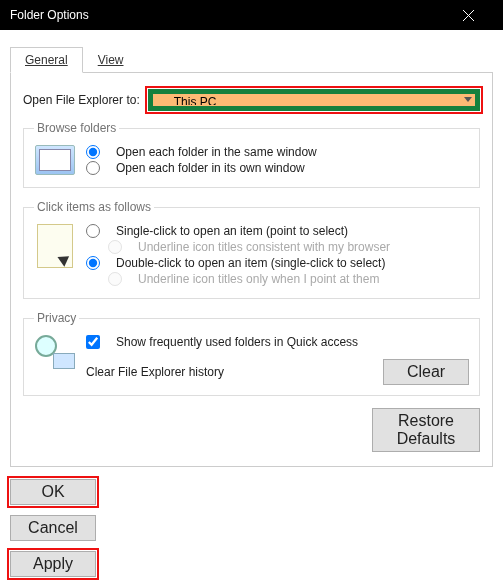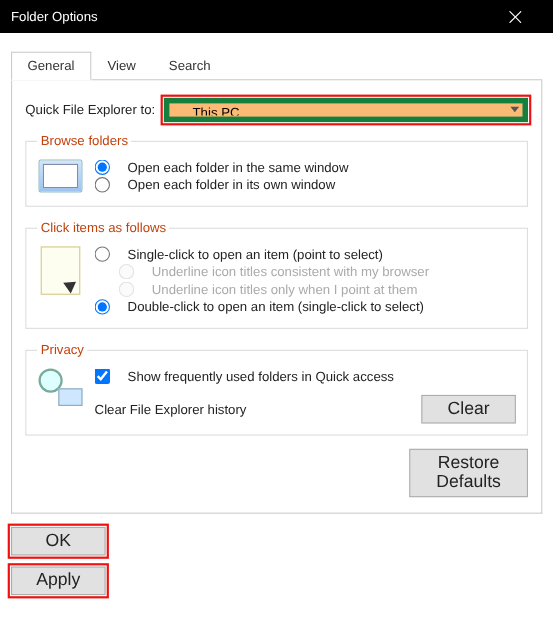--- a/index.html
+++ b/index.html
@@ -3,32 +3,32 @@
 <meta charset="utf-8">
 <style>
   * { box-sizing: border-box; font-family: "Segoe UI", Tahoma, sans-serif; font-size: 12px; }
   body { margin: 0; padding: 0; background: #fff; width: 503px; height: 582px; overflow: hidden; }
   .titlebar { background: #000; color: #fff; height: 30px; display: flex; align-items: center; padding: 0 12px 0 10px; }
   .titlebar .title { flex: 1; font-size: 12px; }
   .close { width: 45px; height: 30px; display: flex; align-items: center; justify-content: center; }
   .close svg { stroke: #fff; stroke-width: 1; }
   .body { padding: 8px 10px 8px 10px; background: #fff; }
   .tabs { display: flex; border-bottom: 1px solid #ccc; margin-top: 8px; }
-  .tab { padding: 5px 14px; border: 1px solid transparent; border-bottom: none; position: relative; top: 1px; color: #333; }
+  .tab { padding: 5px 14px; border: 1px solid transparent; border-bottom: none; position: relative; top: 1px; color: #333; text-decoration: underline; }
   .tab.active { border-color: #ccc; background: #fff; border-bottom: 1px solid #fff; }
   .tabpanel { border: 1px solid #ccc; border-top: none; padding: 12px 12px 14px 12px; }
   .row { display: flex; align-items: center; margin: 4px 0 10px 0; gap: 8px; }
   .label { color: #222; }
   .select-wrap { position: relative; flex: 1; }
   .select-wrap.hl { outline: 2px solid #e11; outline-offset: 1px; }
   select { width: 100%; height: 22px; border: 5px solid #15803d; background: #fdba74; padding: 1px 21px; font-size: 12px; appearance: none; -webkit-appearance: none; }
   .select-wrap::after { content: ""; position: absolute; right: 8px; top: 8px; width: 0; height: 0; border-left: 4px solid transparent; border-right: 4px solid transparent; border-top: 5px solid #555; pointer-events: none; }
 
   fieldset { border: 1px solid #ddd; margin: 0 0 12px 0; padding: 8px 10px 10px 10px; }
-  legend { color: #c2410c; padding: 0 3px; }
+  legend { color: #737373; padding: 0 3px; }
   .withicon { display: flex; gap: 10px; }
   .iconbox { width: 42px; flex: 0 0 42px; display: flex; align-items: flex-start; justify-content: center; padding-top: 2px; }
   .opts { flex: 1; }
   .opt { display: flex; align-items: flex-end; gap: 16px; margin: 2px 0; color: #222; }
   .opt.disabled { color: #aaa; }
   .opt.indent { margin-left: 22px; }
   input[type=radio], input[type=checkbox] { width: 14px; height: 14px; margin: 0; }
   .opt.disabled input { opacity: .6; }
   .clear-row { display: flex; align-items: center; margin-top: 10px; gap: 10px; }
   .clear-row .lbl { flex: 1; color: #222; }
@@ -57,27 +57,26 @@
         <line x1="0" y1="0" x2="11" y2="11"></line>
         <line x1="11" y1="0" x2="0" y2="11"></line>
       </svg>
   </div>
 </div>
 
 <div class="body">
   <div class="tabs">
     <div class="tab active">General</div>
     <div class="tab">View</div>
-    <div class="tab">Search</div>
   </div>
 
   <div class="tabpanel">
 
     <div class="row">
-      <span class="label">Quick File Explorer to:</span>
+      <span class="label">Open File Explorer to:</span>
       <div class="select-wrap hl">
         <select>
           <option>This PC</option>
         </select>
       </div>
     </div>
 
     <fieldset>
       <legend>Browse folders</legend>
       <div class="withicon">
@@ -105,27 +104,27 @@
           </div>
         <div class="opts">
           <label class="opt">
             <input type="radio" name="ci" style="">
             <span>Single-click to open an item (point to select)</span>
           </label>
           <label class="opt indent disabled">
             <input type="radio" name="ul" disabled="" style="">
             <span>Underline icon titles consistent with my browser</span>
           </label>
+          <label class="opt">
+            <input type="radio" name="ci" checked="" style="">
+            <span>Double-click to open an item (single-click to select)</span>
+          </label>
           <label class="opt indent disabled">
             <input type="radio" name="ul" disabled="" style="">
             <span>Underline icon titles only when I point at them</span>
-          </label>
-          <label class="opt">
-            <input type="radio" name="ci" checked="" style="">
-            <span>Double-click to open an item (single-click to select)</span>
           </label>
         </div>
       </div>
     </fieldset>
 
     <fieldset>
       <legend>Privacy</legend>
       <div class="withicon">
         <div class="iconbox">
           <div class="ic-privacy">
@@ -147,15 +146,16 @@
     </fieldset>
 
     <div class="restore-row">
       <button class="btn wide">Restore Defaults</button>
     </div>
 
   </div>
 
   <div class="footer">
     <button class="btn hlbtn">OK</button>
+    <button class="btn">Cancel</button>
     <button class="btn hlbtn">Apply</button>
   </div>
 </div>
 
 </body></html>

